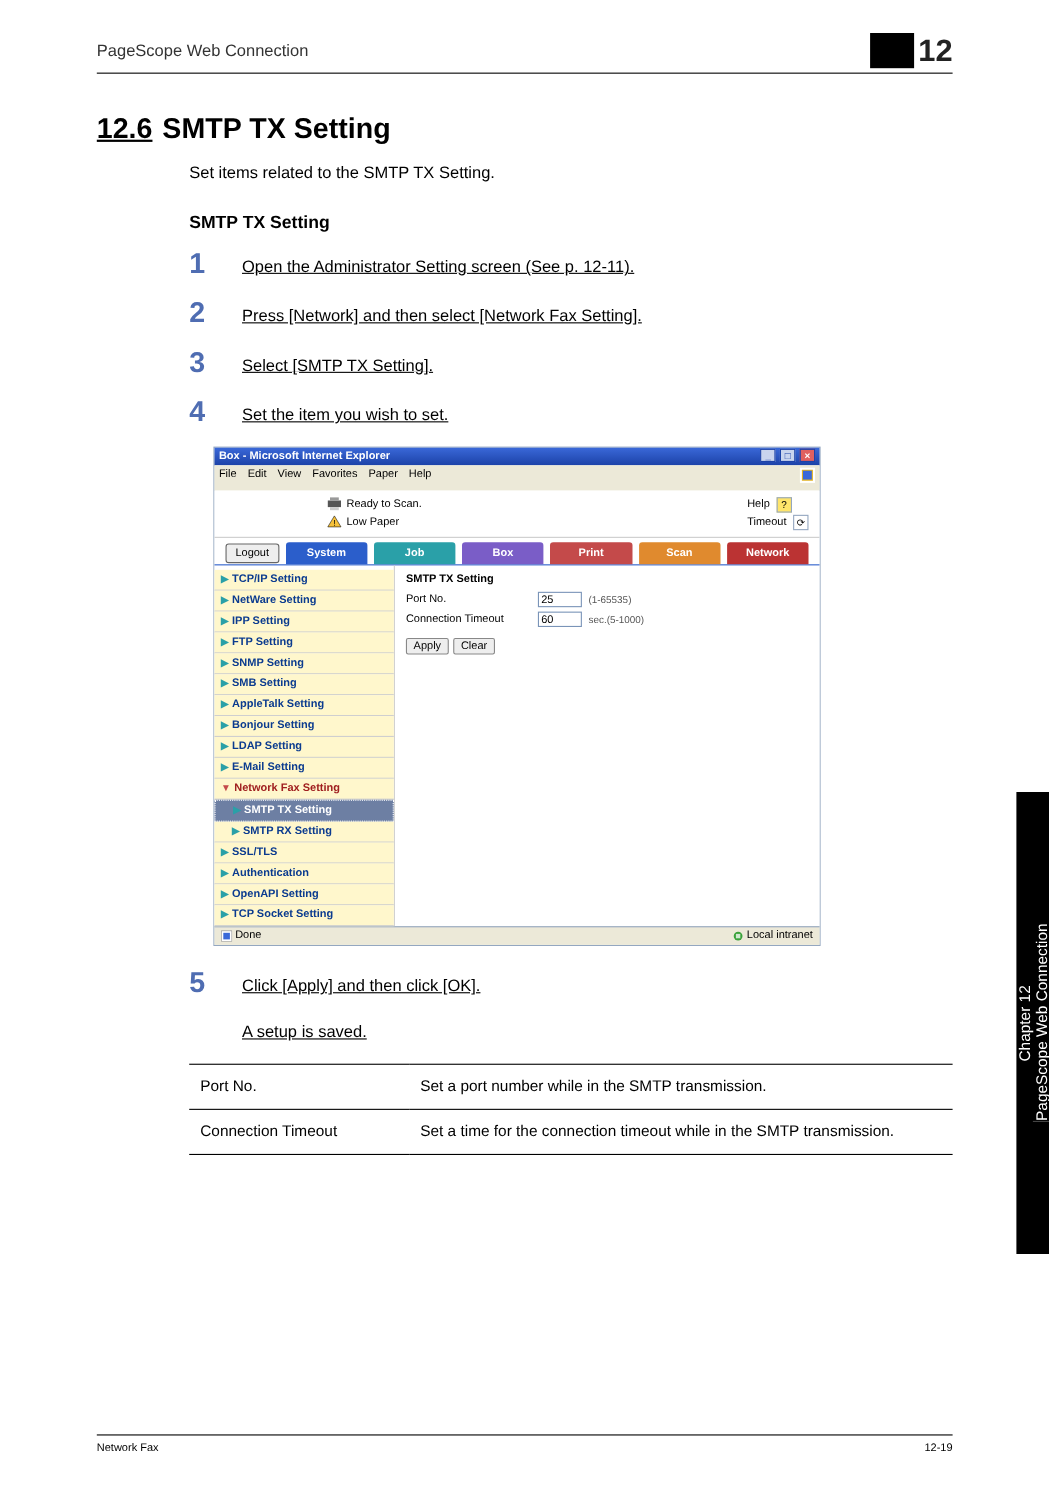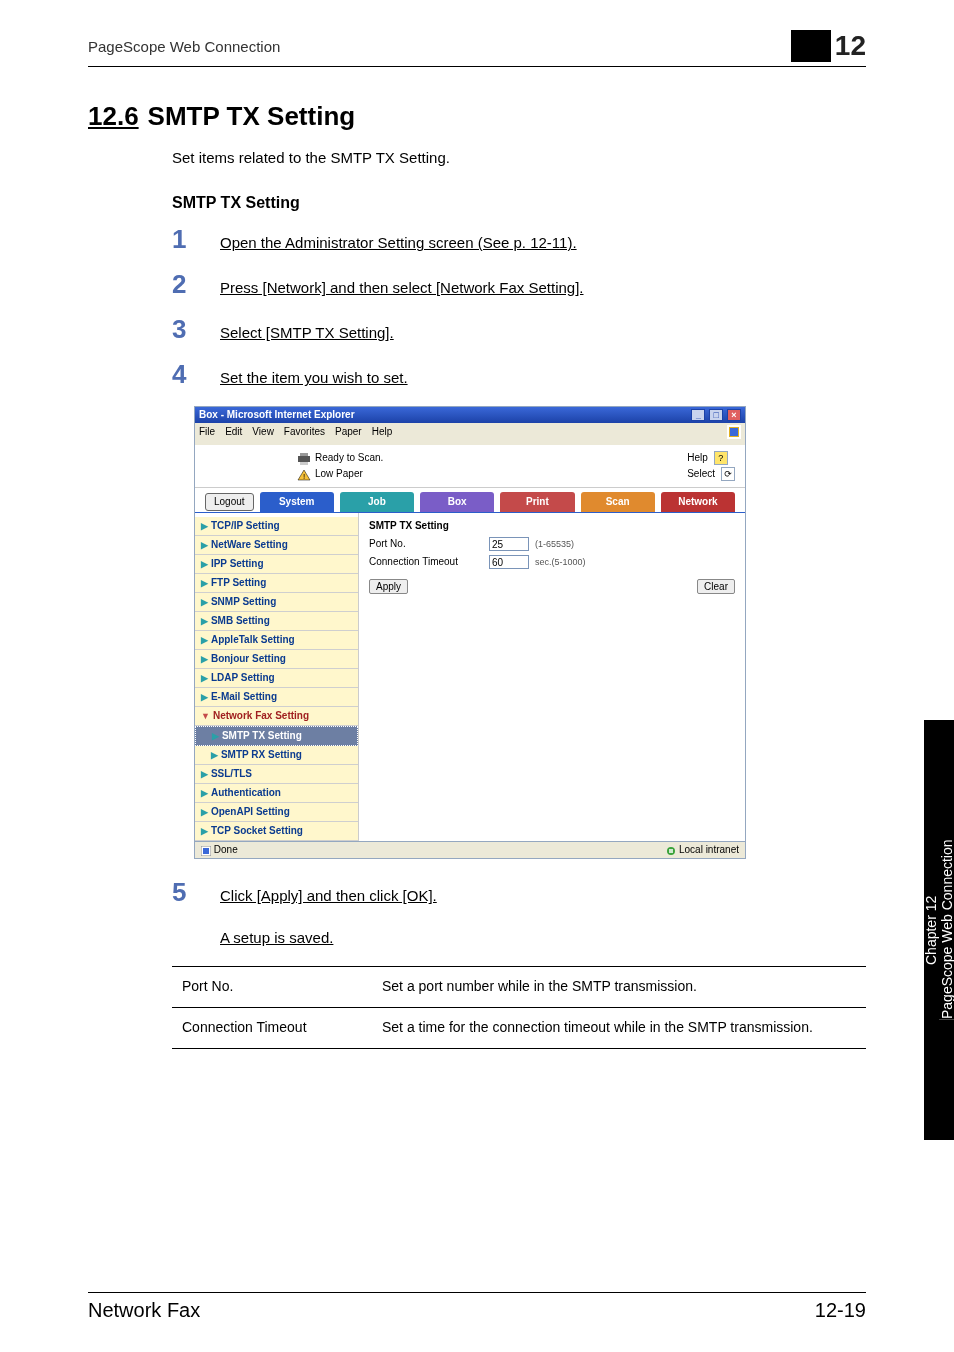--- a/index.html
+++ b/index.html
@@ -135,21 +135,21 @@
   .shot-header {
     display: flex;
     align-items: center;
     padding: 6px 10px;
     font-size: 10px;
     border-bottom: 1px solid #ccc;
     gap: 12px;
   }
   .shot-header .logo { width: 80px; height: 24px; }
   .shot-header .status-group { display:flex; flex-direction:column; gap:2px; }
-  .shot-header .status-line { display:flex; align-items:flex-end; gap:4px; }
+  .shot-header .status-line { display:flex; align-items:flex-start; gap:4px; }
   .shot-header .help-refresh { margin-left:auto; display:flex; flex-direction:column; gap:2px; align-items:flex-start; }
   .shot-header .iconbox { width:14px; height:14px; border:1px solid #94a7c0; display:inline-flex; align-items:center; justify-content:center; font-size:9px; }
 
   .shot-tabs-row {
     display: flex;
     gap: 6px;
     padding: 4px 10px 0 10px;
     align-items: center;
   }
   .logout-btn {
@@ -207,21 +207,21 @@
     position: relative;
   }
   .shot-panel h4 { margin:0 0 4px 0; font-size:10px; font-weight:bold; }
   .field-row { display:flex; align-items:center; margin-bottom:4px; }
   .field-row label { width: 120px; }
   .field-row input {
     width: 40px; font-size:10px; height:14px;
     border:1px solid #7a94b8; background:#fff;
   }
   .field-row .hint { margin-left:6px; color:#555; font-size:9px; }
-  .panel-actions { display:flex; gap:4px; justify-content:space-between; margin-top:10px; }
+  .panel-actions { display:flex; gap:4px; justify-content:flex-start; margin-top:10px; }
   .panel-actions button {
     font-size:10px; padding:1px 6px;
     border:1px solid #888; background:#eee; border-radius:2px;
   }
 
   .shot-statusbar {
     background:#ece9d8;
     border-top:1px solid #94a7c0;
     display:flex;
     justify-content:space-between;
@@ -264,21 +264,21 @@
 
   .footer {
     position: absolute;
     bottom: 30px;
     left: 88px;
     right: 88px;
     border-top: 1px solid #000;
     display: flex;
     justify-content: space-between;
     padding-top: 6px;
-    font-size: 20px;
+    font-size: 10px;
   }
 
   svg.printer-icon { vertical-align:middle; }
   svg.warn-icon { vertical-align:middle; }
 </style>
 </head>
 <body>
 
 <div class="page">
 
@@ -360,21 +360,21 @@
                 </svg>
               <span>Low Paper</span>
             </span>
           </div>
           <div class="help-refresh">
             <span style="display:flex;gap:6px;align-items:center">
               <span>Help</span>
               <span class="iconbox" style="background:#ffe56a;">?</span>
             </span>
             <span style="display:flex;gap:6px;align-items:center">
-              <span>Select</span>
+              <span>Timeout</span>
               <span class="iconbox">⟳</span>
             </span>
           </div>
         </div>
 
         <div class="shot-tabs-row">
           <span class="logout-btn">Logout</span>
           <span class="tab blue">System</span>
           <span class="tab teal">Job</span>
           <span class="tab purple">Box</span>

